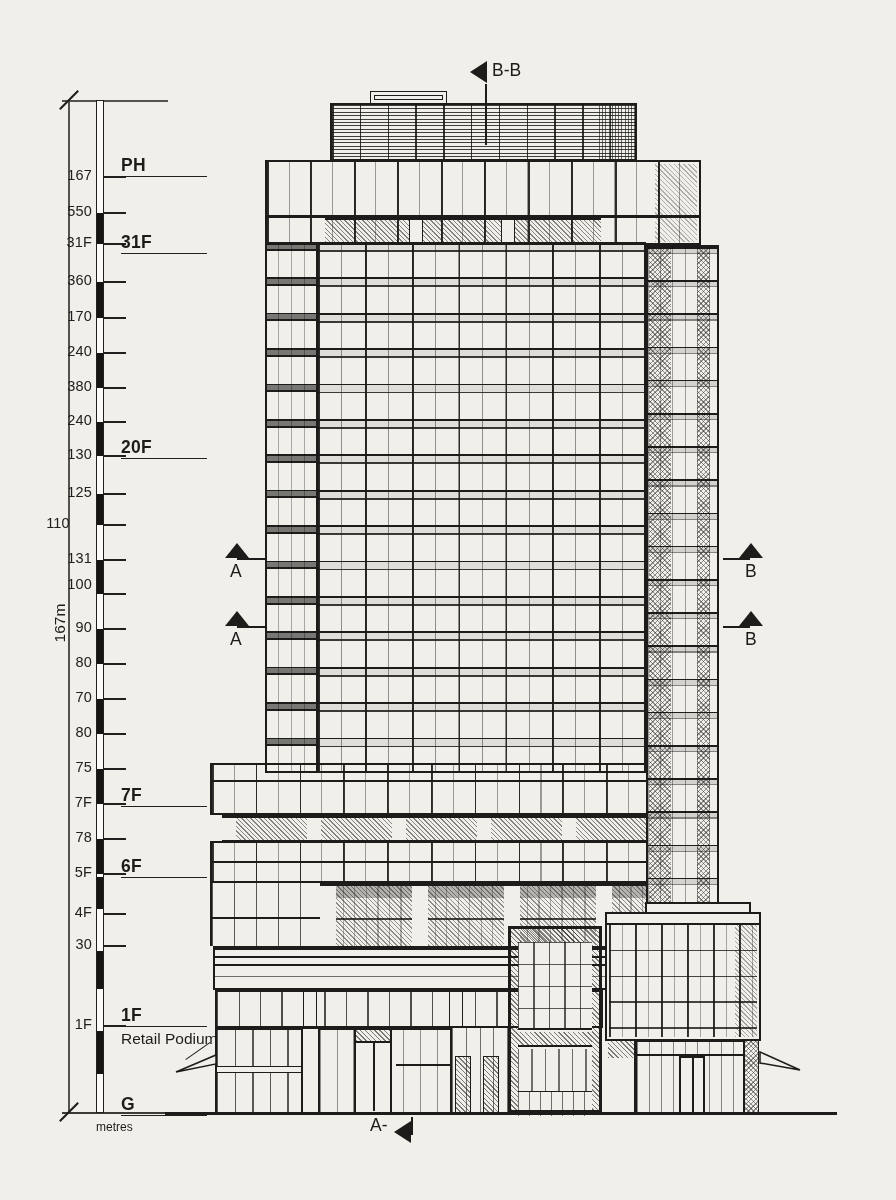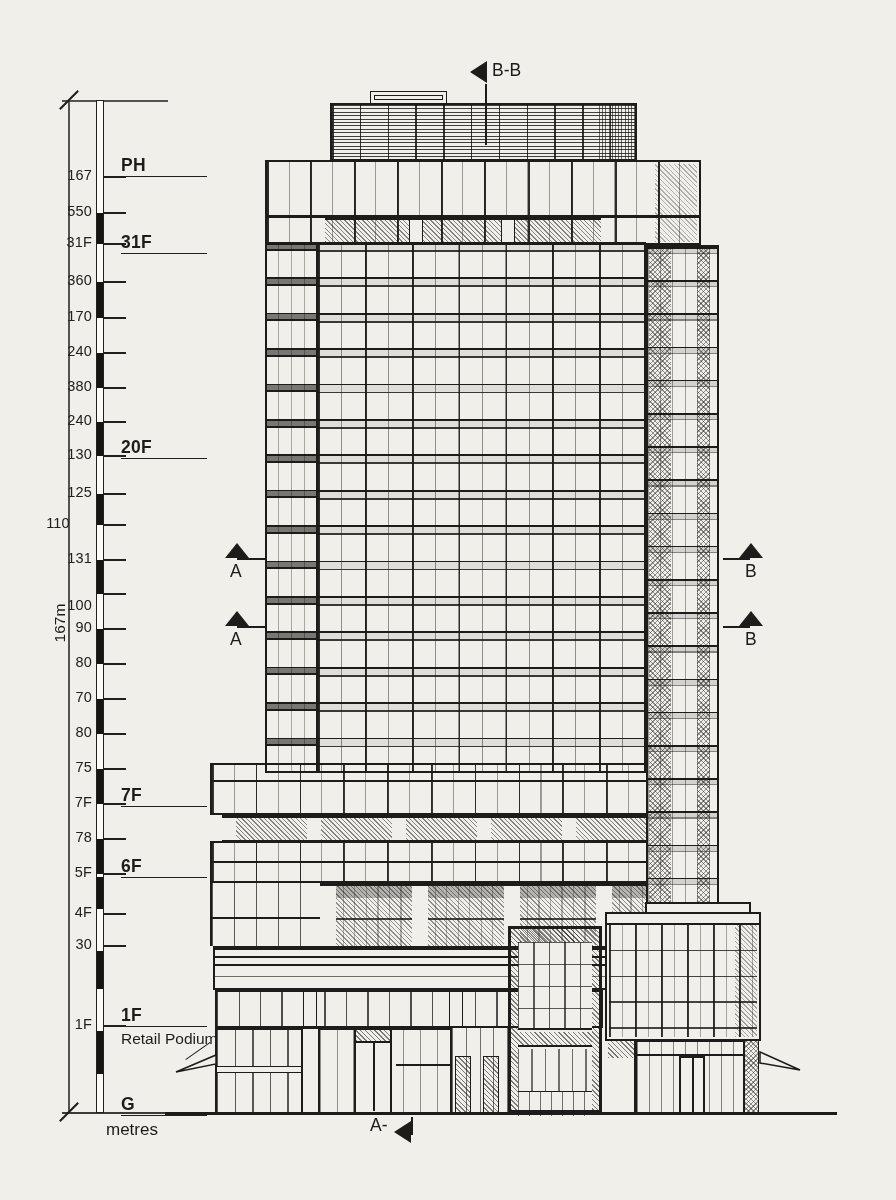--- a/index.html
+++ b/index.html
@@ -20,21 +20,21 @@
   .scale-bar { left:96px; top:100px; width:8px; height:1013px; background:#fbfaf6;
                border:1.2px solid #21201e; }
   .bar-seg { position:absolute; left:0; width:100%; background:#161512; }
   .tick-line { position:absolute; left:104px; width:22px; height:1.6px; background:#21201e; }
   .tick-label { position:absolute; left:24px; width:68px; text-align:right;
                 font-size:14.5px; letter-spacing:.2px; color:#21201e; }
   .floor-label { position:absolute; left:121px; width:86px; height:22px;
                  font-size:17.5px; font-weight:bold; letter-spacing:.3px;
                  border-bottom:1.6px solid #21201e; }
   .floor-sub { position:absolute; left:121px; font-size:15.5px; white-space:nowrap; }
-  .metres { left:106px; top:1120px; font-size:17px; }
+  .metres { left:96px; top:1120px; font-size:12px; }
   .h167 { left:14px; top:614px; width:92px; text-align:center; font-size:15.5px;
           transform:rotate(-90deg); }
 
   
   .hatch { background-image:repeating-linear-gradient(45deg, rgba(25,24,22,.55) 0 1px, transparent 1px 3.4px); }
   .xhatch { background-image:
       repeating-linear-gradient(45deg, rgba(25,24,22,.45) 0 1px, transparent 1px 3.4px),
       repeating-linear-gradient(-45deg, rgba(25,24,22,.45) 0 1px, transparent 1px 3.4px); }
 
   
@@ -226,21 +226,21 @@
       <div class="tick-label" style="top: 412px;">240</div>
       <div class="tick-line" style="top: 455px;"></div>
       <div class="tick-label" style="top: 446px;">130</div>
       <div class="tick-line" style="top: 493px;"></div>
       <div class="tick-label" style="top: 484px;">125</div>
       <div class="tick-line" style="top: 524px;"></div>
       <div class="tick-label" style="top: 515px; text-align: center;">110</div>
       <div class="tick-line" style="top: 559px;"></div>
       <div class="tick-label" style="top: 550px;">131</div>
       <div class="tick-line" style="top: 593px;"></div>
-      <div class="tick-label" style="top: 597px;">100</div>
+      <div class="tick-label" style="top: 576px;">100</div>
       <div class="tick-line" style="top: 628px;"></div>
       <div class="tick-label" style="top: 619px;">90</div>
       <div class="tick-line" style="top: 663px;"></div>
       <div class="tick-label" style="top: 654px;">80</div>
       <div class="tick-line" style="top: 698px;"></div>
       <div class="tick-label" style="top: 689px;">70</div>
       <div class="tick-line" style="top: 733px;"></div>
       <div class="tick-label" style="top: 724px;">80</div>
       <div class="tick-line" style="top: 768px;"></div>
       <div class="tick-label" style="top: 759px;">75</div>

